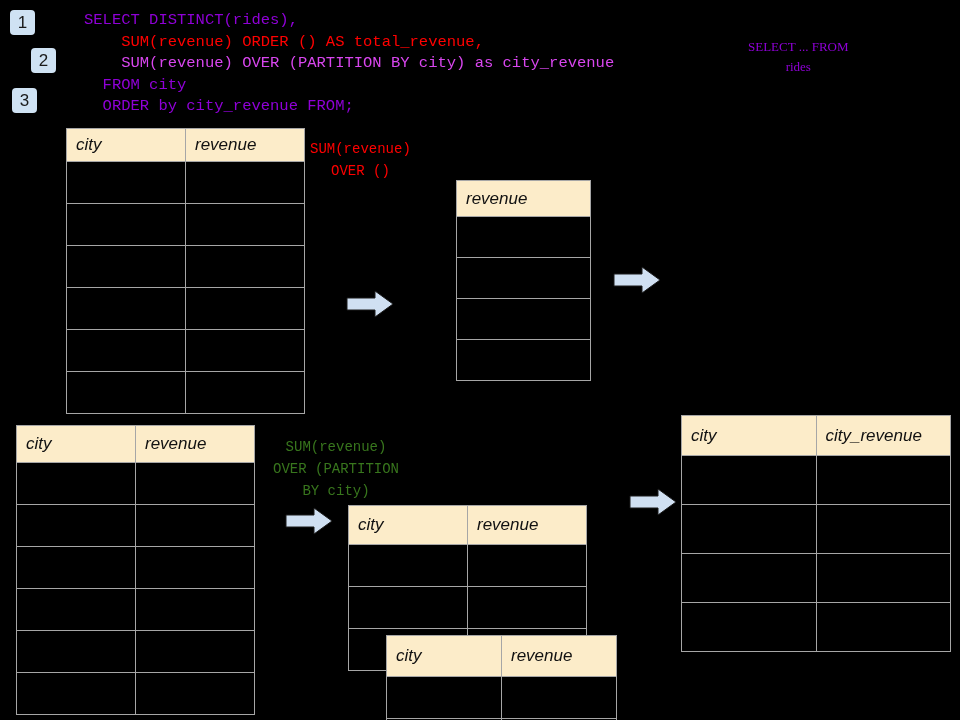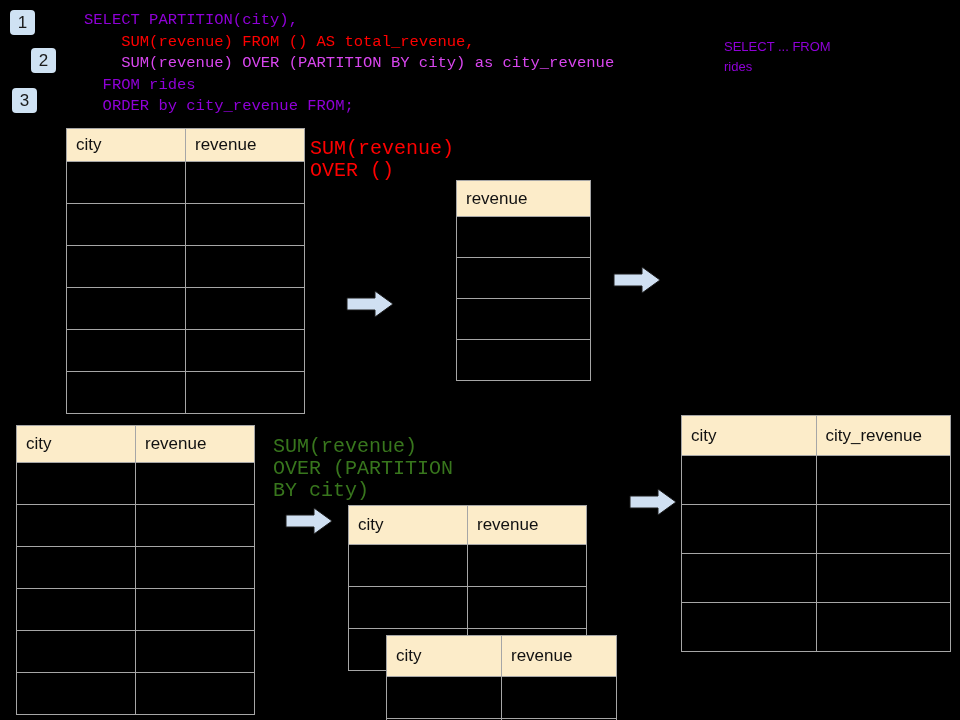--- a/index.html
+++ b/index.html
@@ -40,47 +40,50 @@
     white-space: pre;
     letter-spacing: 0px;
   }
   .code-main { left: 84px; top: 10px; }
   .c-purple { color: #8f00d7; }
   .c-red    { color: #ff0000; }
   .c-green  { color: #d946ef; }
 
   .code-side {
     position: absolute;
-    left: 724px;
+    left: 748px;
     top: 37px;
-    font-family: Liberation Sans, sans-serif;
+    font-family: Liberation Serif, serif;
     font-size: 13px;
     line-height: 20px;
     white-space: pre;
     color: #8f00d7;
+    text-align: center;
   }
 
   
   .annot {
     position: absolute;
     font-family: "Liberation Mono", "DejaVu Sans Mono", monospace;
-    font-size: 20px;
+    font-size: 14px;
     line-height: 22px;
     white-space: pre;
+    text-align: center;
   }
   .annot-red   { left: 310px; top: 138px; color: #ff0000; }
   .annot-green { left: 273px; top: 436px; color: #38761d; }
 
   
   .tbl {
     position: absolute;
     border-collapse: collapse;
     table-layout: fixed;
     background: #d946ef;
     font-family: "Liberation Sans", sans-serif;
+    font-style: italic;
   }
   .tbl td, .tbl th {
     border: 1px solid #a6a6a6;
     padding: 0;
     background: #000000;
   }
   .tbl th {
     background: #fcecc9;
     color: #111111;
     font-weight: normal;
@@ -132,24 +135,24 @@
 </style>
 </head>
 <body>
 
 <div id="stage">
 
   <div class="badge" style="left:10px; top:10px;">1</div>
   <div class="badge" style="left:31px; top:48px;">2</div>
   <div class="badge" style="left:12px; top:88px;">3</div>
 
-  <div class="code code-main"><span class="c-purple">SELECT PARTITION(city),</span>
-<span class="c-red">    SUM(revenue) FROM () AS total_revenue,</span>
+  <div class="code code-main"><span class="c-purple">SELECT DISTINCT(rides),</span>
+<span class="c-red">    SUM(revenue) ORDER () AS total_revenue,</span>
 <span class="c-green">    SUM(revenue) OVER (PARTITION BY city) as city_revenue</span>
-<span class="c-purple">  FROM rides</span>
+<span class="c-purple">  FROM city</span>
 <span class="c-purple">  ORDER by city_revenue FROM;</span></div>
 
   <div class="code-side">SELECT ... FROM
 rides</div>
 
   <div class="annot annot-red">SUM(revenue)
 OVER ()</div>
   <div class="annot annot-green">SUM(revenue)
 OVER (PARTITION
 BY city)</div>

